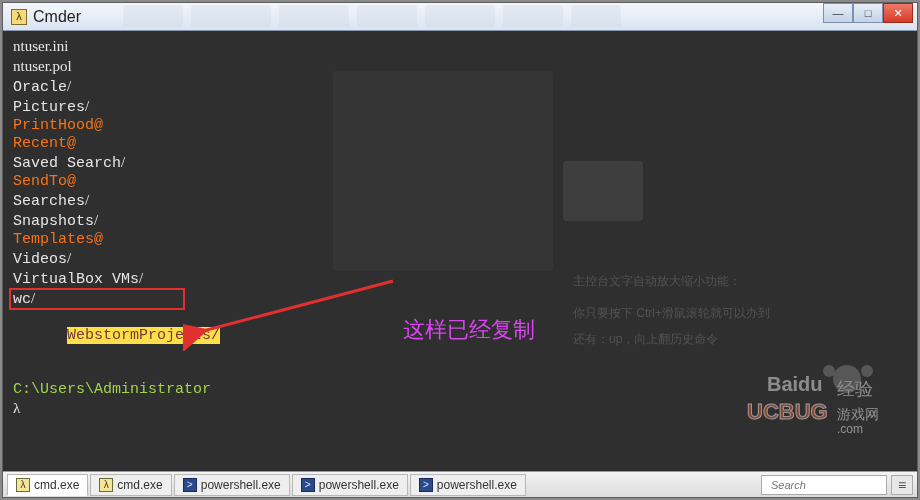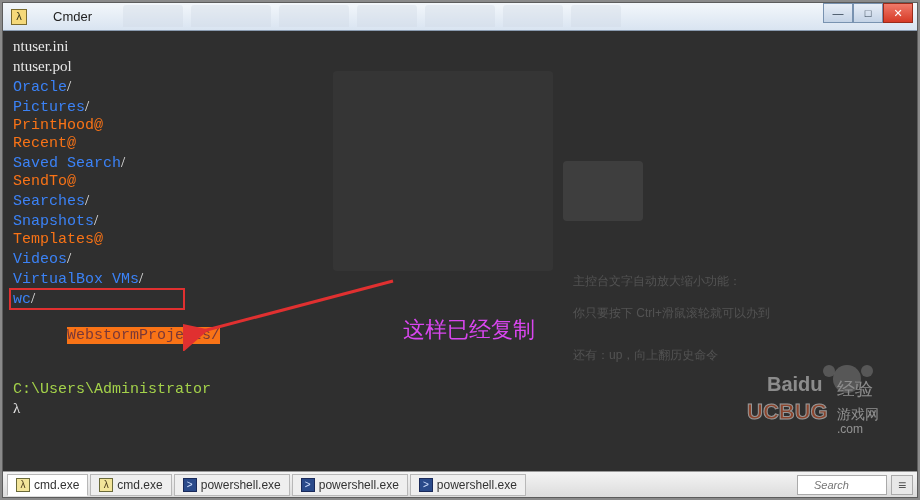--- a/index.html
+++ b/index.html
@@ -28,21 +28,21 @@
     display: flex; align-items: center; gap: 6px;
     padding-left: 8px;
   }
   .title-icon {
     width: 16px; height: 16px;
     background: #f5d97a;
     border: 1px solid #7a6b2e;
     font-size: 11px; line-height: 14px; text-align: center;
     color: #3a3a1a;
   }
-  .title-text { font-size: 13px; color: #222; font-family: "Segoe UI", Tahoma, sans-serif; margin-left: 20px; }
+  .title-text { font-size: 16px; color: #222; font-family: "Segoe UI", Tahoma, sans-serif; }
   .titlebar-bg {
     position: absolute; left: 120px; top: 2px; right: 120px; height: 24px;
     display: flex; gap: 8px; opacity: 0.35;
   }
   .bg-tab {
     height: 22px; background: #cfd8e4; border-radius: 3px 3px 0 0;
     padding: 0 8px; font-size: 11px; color: #444; display:flex;align-items:center;
   }
   .winbtns {
     position: absolute; right: 4px; top: 0;
@@ -61,25 +61,25 @@
   .term {
     position: absolute; left: 0; top: 28px; right: 0; bottom: 26px;
     background: #2f2f2f;
     padding: 6px 10px;
     font-size: 15px; line-height: 18px;
     color: #d6d6d6;
     overflow: hidden;
   }
   .line { white-space: pre; }
   .fg-white { color: #e6e6e6; font-family: Liberation Serif, serif; }
-  .fg-blue  { color: #3b82f6; }
+  .fg-blue  { color: #e5e5e5; }
   .fg-cyan  { color: #f97316; }
   .fg-green { color: #a4d24a; }
   .sel {
-    background: #f97316;
+    background: #fde047;
     color: #7a3838;
   }
   .hlbox {
     position: absolute;
     border: 2px solid #e03030;
     pointer-events: none;
   }
   .arrow {
     position: absolute;
     pointer-events: none;
@@ -133,24 +133,24 @@
   .tab.active { background: #fff; border-bottom-color:#fff; }
   .tab-ico {
     width: 14px; height: 14px;
     font-size: 10px; line-height: 12px; text-align: center;
     border: 1px solid #6a6a3a;
   }
   .tab-ico.lam { background:#f3e59a; color:#4a3a1a; }
   .tab-ico.ps  { background:#2a4a8a; color:#d0e0ff; border-color:#1a2a5a; }
   .search {
     margin-left: auto;
-    height: 20px; width: 90px;
+    height: 20px; width: 126px;
     border: 1px solid #aaa; background:#fff;
     font-size: 11px; color:#888; font-style: italic;
-    padding: 0 16px;
+    padding: 0 9px;
   }
   .menubtn {
     width: 22px; height: 20px;
     border: 1px solid #aaa; background:#e8e8e8;
     margin-left: 4px;
     display:flex;align-items:center;justify-content:center;
     font-size:14px;color:#555;
   }
 </style>
 </head>
@@ -179,21 +179,21 @@
     </div>
   </div>
 
   <div class="term">
 
     <div class="ghost" style="left:330px; top:40px; width:220px; height:200px;"></div>
     <div class="ghost" style="left:560px; top:130px; width:80px; height:60px; background:#4a4a4a;"></div>
     <div class="ghost" style="left:560px; top:235px; width:330px; background:transparent;">
       <div>主控台文字自动放大缩小功能：</div>
       <div style="margin-top:14px">你只要按下 Ctrl+滑鼠滚轮就可以办到</div>
-      <div style="margin-top:24px">还有：up，向上翻历史命令</div>
+      <div style="margin-top:8px">还有：up，向上翻历史命令</div>
     </div>
 
     <div id="listing">
         <div class="line"><span class="fg-white">ntuser.ini</span><span class="fg-white"></span></div>
         <div class="line"><span class="fg-white">ntuser.pol</span><span class="fg-white"></span></div>
         <div class="line"><span class="fg-blue">Oracle</span><span class="fg-white">/</span></div>
         <div class="line"><span class="fg-blue">Pictures</span><span class="fg-white">/</span></div>
         <div class="line"><span class="fg-cyan">PrintHood</span><span class="fg-cyan">@</span></div>
         <div class="line"><span class="fg-cyan">Recent</span><span class="fg-cyan">@</span></div>
         <div class="line"><span class="fg-blue">Saved Search</span><span class="fg-white">/</span></div>

